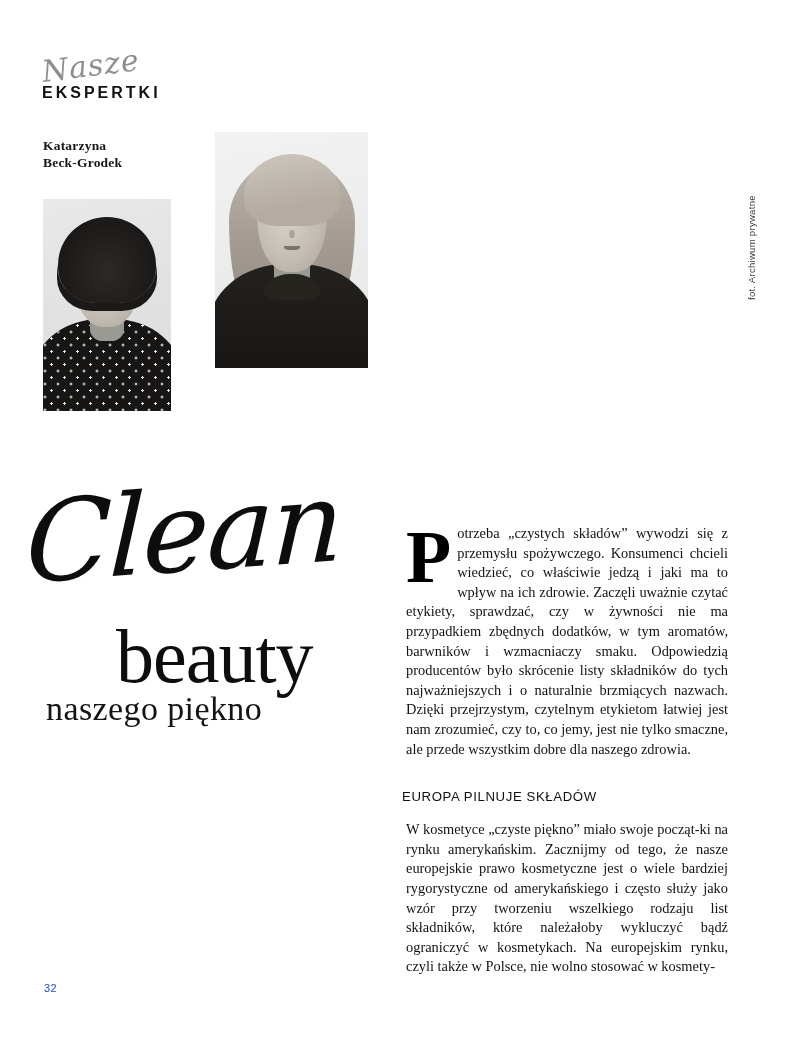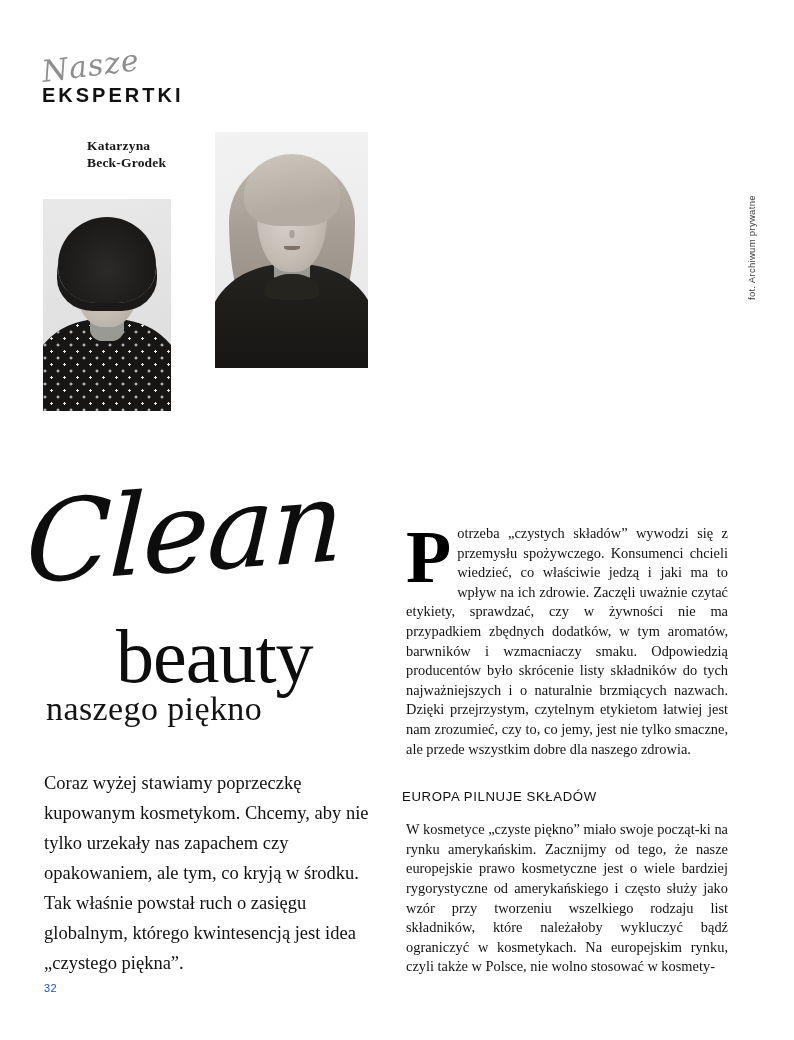--- a/index.html
+++ b/index.html
@@ -39,21 +39,21 @@
     transform: rotate(-7deg);
     transform-origin: left center;
     white-space: nowrap;
   }
   .kicker-main {
     position: absolute;
     left: 0px;
     top: 28px;
     font-family: "Liberation Sans", sans-serif;
     font-weight: 700;
-    font-size: 20px;
+    font-size: 16px;
     letter-spacing: 3.0px;
     color: #111111;
     white-space: nowrap;
   }
 
   
   .photo {
     position: absolute;
     overflow: hidden;
   }
@@ -188,21 +188,21 @@
   
   .cap {
     position: absolute;
     font-family: "Liberation Serif", "DejaVu Serif", serif;
     font-weight: 700;
     font-size: 13.5px;
     line-height: 17px;
     color: #161616;
     letter-spacing: 0.2px;
   }
-  .cap-a { left: 43px; top: 137px; text-align: left; margin-left: 44px; }
+  .cap-a { left: 43px; top: 137px; text-align: left; }
   .cap-b { left: 228px; top: 381px; width: 140px; text-align: right; }
 
   
   .credit {
     position: absolute;
     left: 746px;
     top: 300px;
     font-family: "Liberation Sans", sans-serif;
     font-size: 9.5px;
     letter-spacing: 0.3px;
@@ -367,21 +367,20 @@
 
 
   <div class="credit">fot. Archiwum prywatne</div>
 
   <div class="headline">
     <div class="headline-script">Clean</div>
     <div class="headline-serif">beauty</div>
   </div>
   <div class="subhead">naszego piękno</div>
 
-  <div class="lead">Coraz wyżej stawiamy poprzeczkę kupowanym kosmetykom. Chcemy, aby nie tylko urzekały nas zapachem czy opakowaniem, ale tym, co kryją w środku. Tak właśnie powstał ruch o zasięgu globalnym, którego kwintesencją jest idea „czystego piękna”.</div>
 
   <div class="col-right">
     <p class="body-text first">Potrzeba „czystych składów” wywodzi się z przemysłu spożywczego. Konsumenci chcieli wiedzieć, co właściwie jedzą i jaki ma to wpływ na ich zdrowie. Zaczęli uważnie czytać etykiety, sprawdzać, czy w żywności nie ma przypadkiem zbędnych dodatków, w tym aromatów, barwników i wzmacniaczy smaku. Odpowiedzią producentów było skrócenie listy składników do tych najważniejszych i o naturalnie brzmiących nazwach. Dzięki przejrzystym, czytelnym etykietom łatwiej jest nam zrozumieć, czy to, co jemy, jest nie tylko smaczne, ale przede wszystkim dobre dla naszego zdrowia.</p>
     <h2 class="section-head">EUROPA PILNUJE SKŁADÓW</h2>
     <p class="body-text">W kosmetyce „czyste piękno” miało swoje począt-ki na rynku amerykańskim. Zacznijmy od tego, że nasze europejskie prawo kosmetyczne jest o wiele bardziej rygorystyczne od amerykańskiego i często służy jako wzór przy tworzeniu wszelkiego rodzaju list składników, które należałoby wykluczyć bądź ograniczyć w kosmetykach. Na europejskim rynku, czyli także w Polsce, nie wolno stosować w kosmety-</p>
   </div>
 
   <div class="folio">32</div>
 
 </div>

